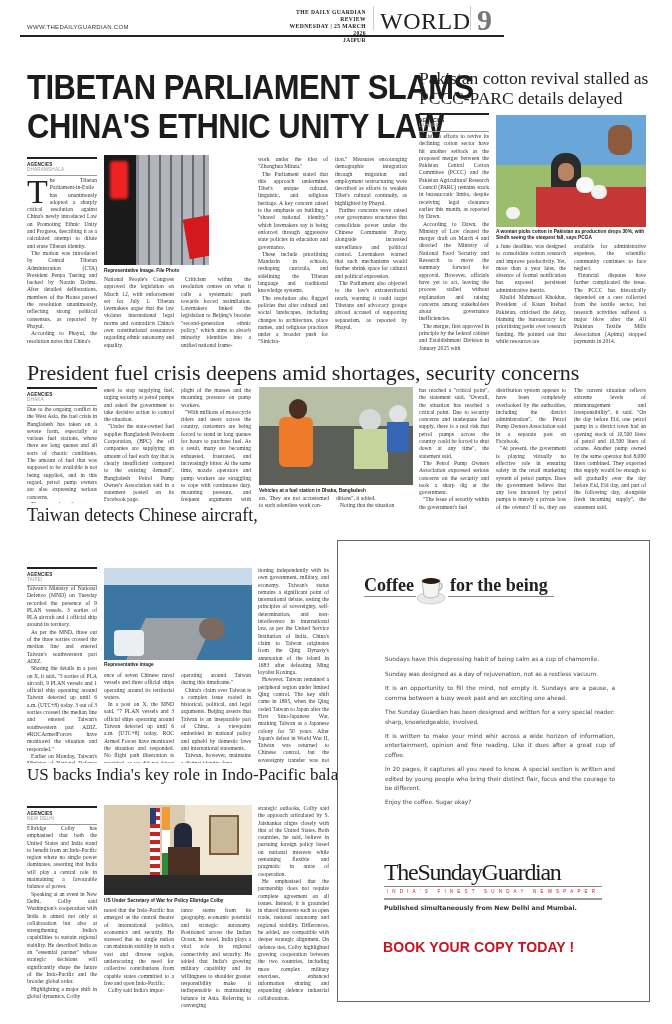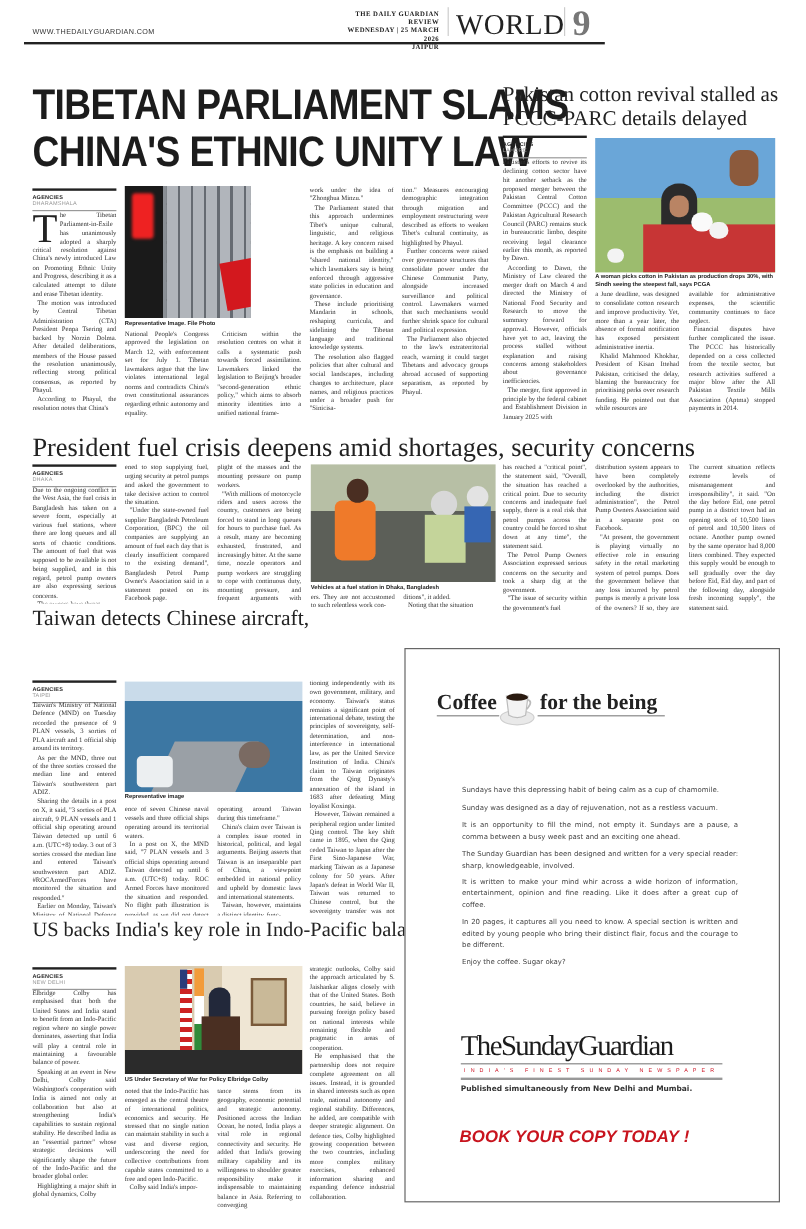--- a/index.html
+++ b/index.html
@@ -43,21 +43,21 @@
   .ad-coffee .w1 { position: absolute; left: 0; top: 3px; font-family: "Liberation Serif", serif; font-weight: bold; font-size: 18px; color: #222; border-bottom: 1px solid #888; padding-right: 2px; margin-left: 12px; }
   .ad-coffee .w2 { position: absolute; left: 96px; top: 3px; font-family: "Liberation Serif", serif; font-weight: bold; font-size: 18px; color: #222; border-bottom: 1px solid #888; padding-left: 2px; padding-right: 6px; }
   .cup { position: absolute; left: 64px; top: 0; width: 30px; height: 34px; }
   .ad-copy { left: 385px; top: 655px; width: 230px; font-family: "DejaVu Sans", sans-serif; font-size: 5.8px; line-height: 9.2px; color: #444; text-align: justify; }
   .ad-copy p { margin-bottom: 5.5px; }
   .tsg-logo { left: 384px; top: 859px; width: 218px; font-family: "Liberation Serif", serif; font-size: 24px; line-height: 26px; color: #1c1c1c; letter-spacing: -1.3px; white-space: nowrap; }
   .tsg-rule1 { left: 384px; top: 886px; width: 218px; height: 1px; background: #888; }
   .tsg-tag { left: 384px; top: 889px; width: 218px; font-family: "Liberation Sans", sans-serif; font-size: 4.5px; letter-spacing: 4.2px; color: #c12; text-align: center; white-space: nowrap; }
   .tsg-rule2 { left: 384px; top: 898px; width: 218px; height: 1.5px; background: #999; }
   .tsg-pub { left: 384px; top: 904px; width: 220px; font-family: "DejaVu Sans", sans-serif; font-weight: bold; font-size: 6.2px; color: #333; white-space: nowrap; }
-  .tsg-book { left: 383px; top: 939px; font-family: "Liberation Sans", sans-serif; font-weight: bold; font-size: 14px; color: #c8141e; letter-spacing: 0.1px; white-space: nowrap; font-style: italic; }
+  .tsg-book { left: 383px; top: 939px; font-family: "Liberation Sans", sans-serif; font-weight: bold; font-size: 14px; color: #c8141e; letter-spacing: 0.1px; white-space: nowrap; }
 </style>
 </head>
 <body>
 
 <div class="abs site-url">WWW.THEDAILYGUARDIAN.COM</div>
 <div class="abs edition">
   <div>THE DAILY GUARDIAN REVIEW</div>
   <div>WEDNESDAY | 25 MARCH 2026</div>
   <div>JAIPUR</div>
 </div>

